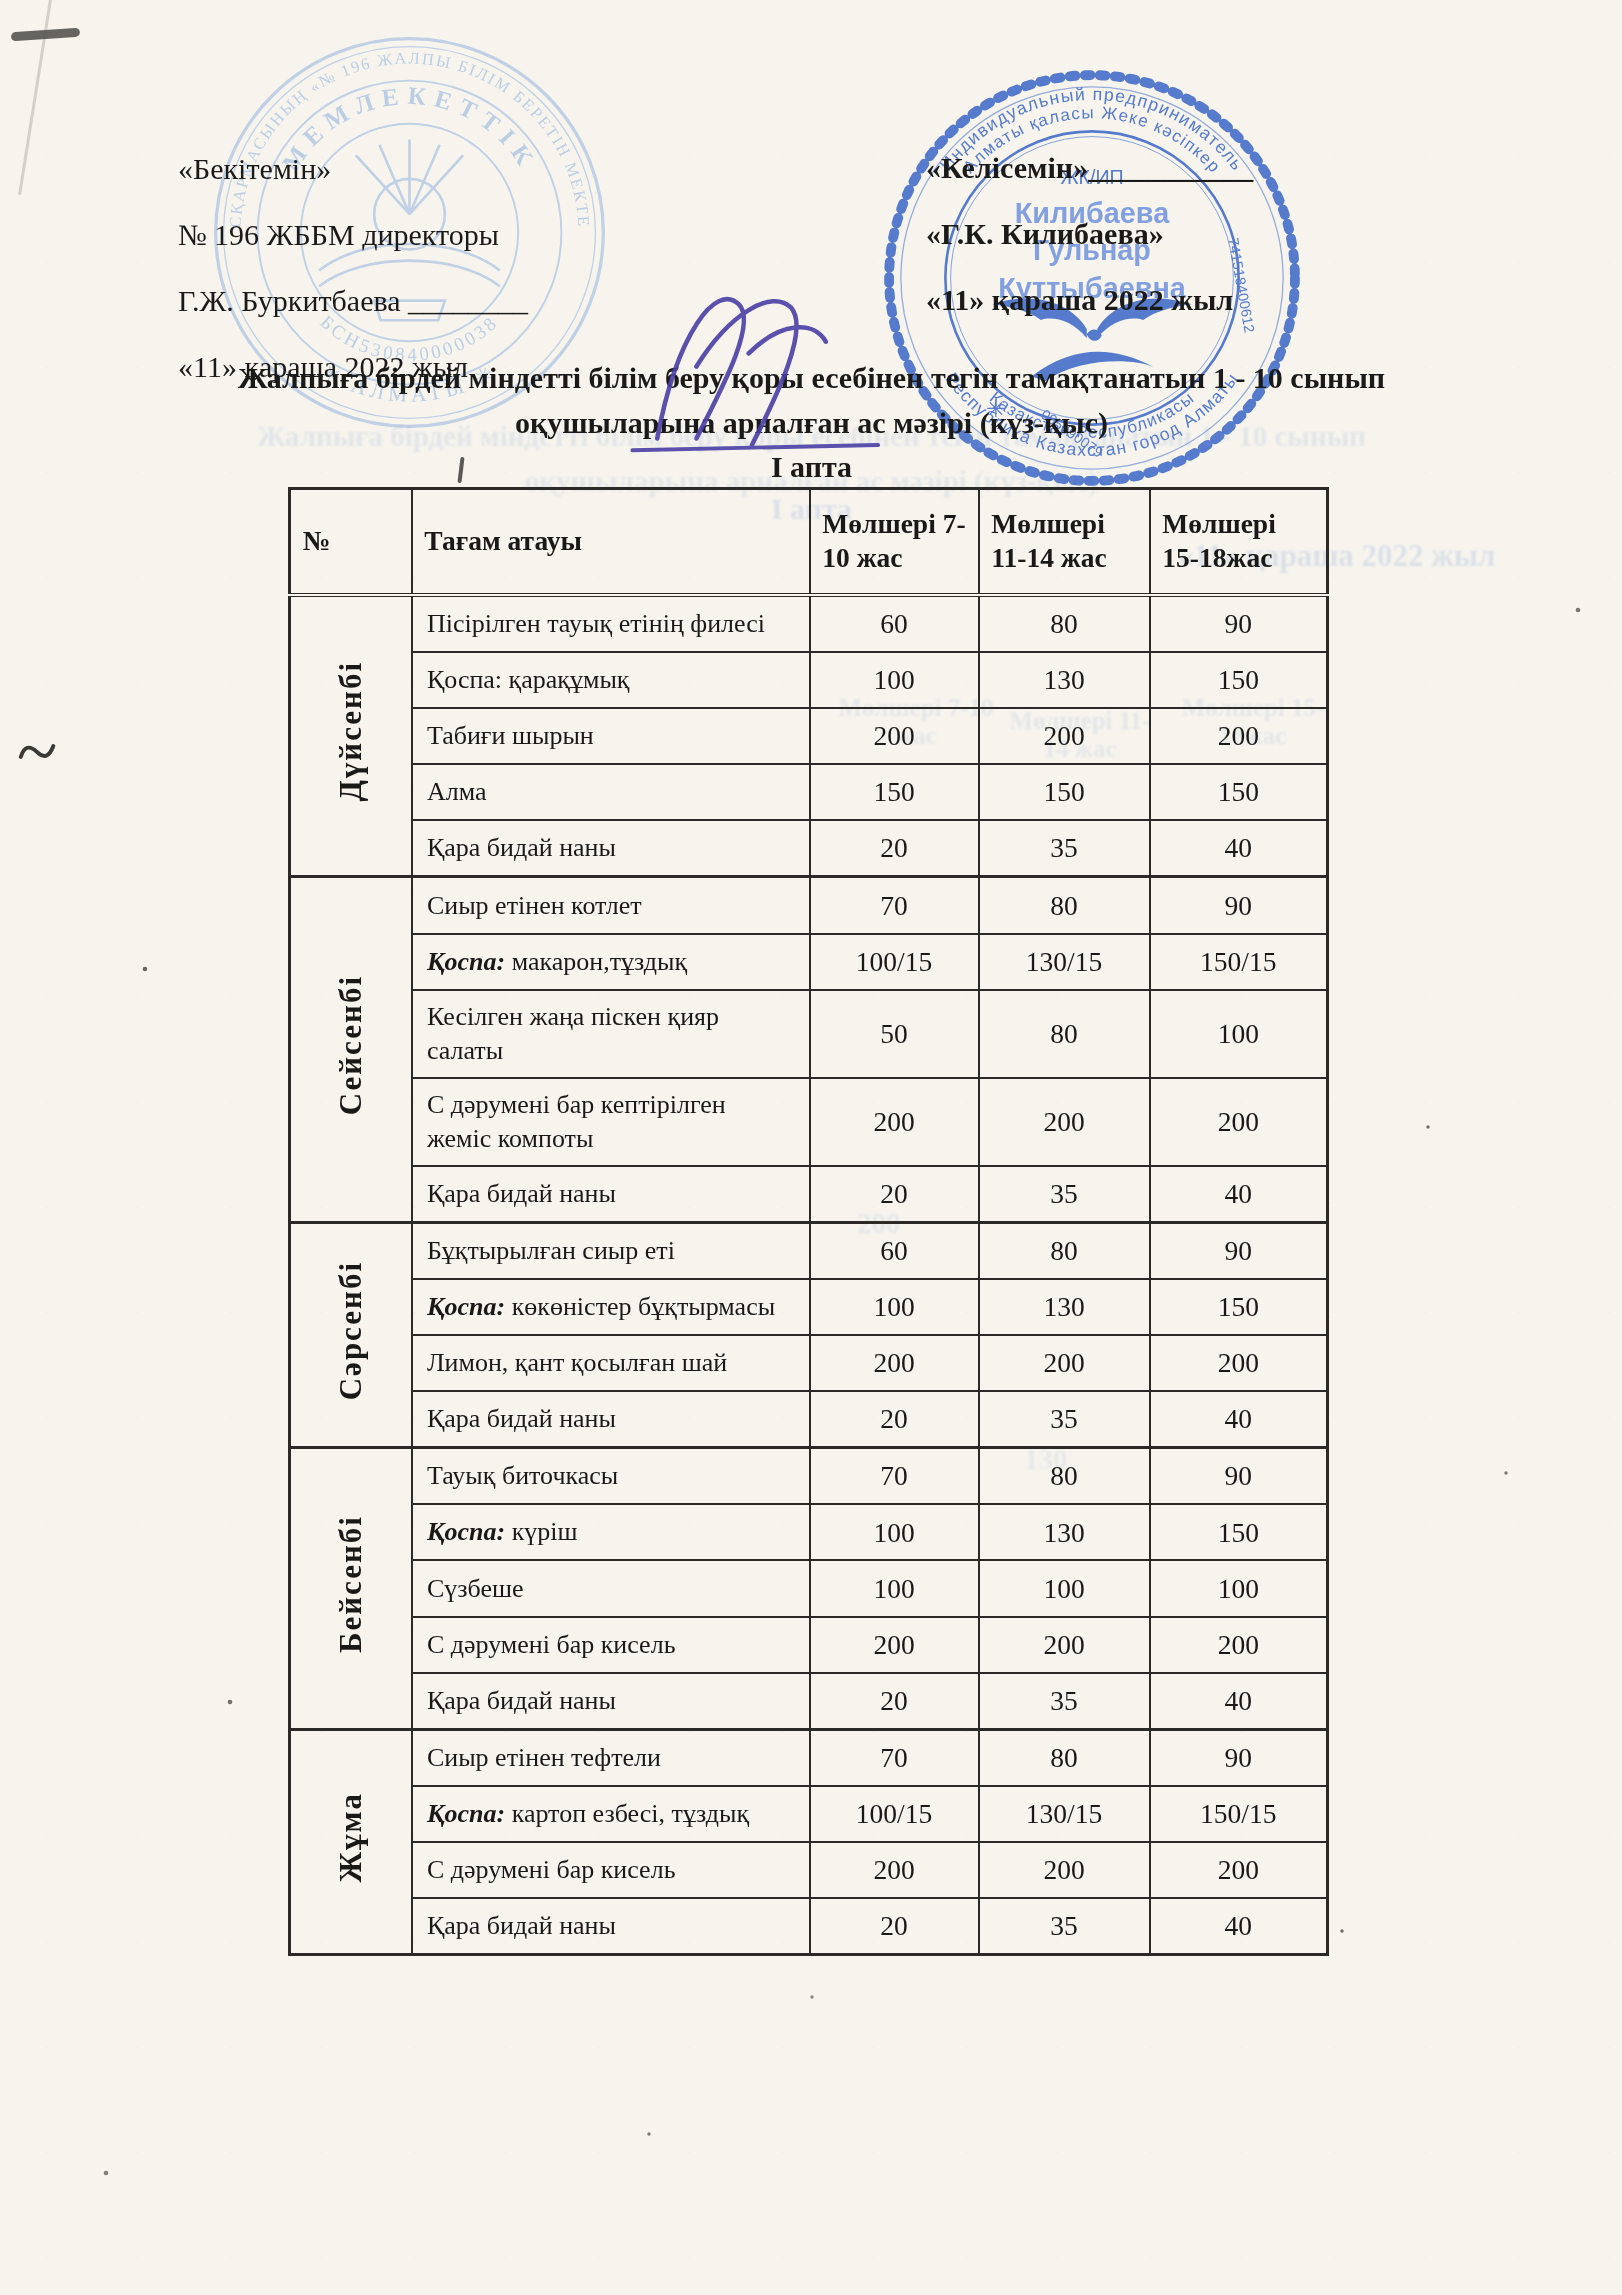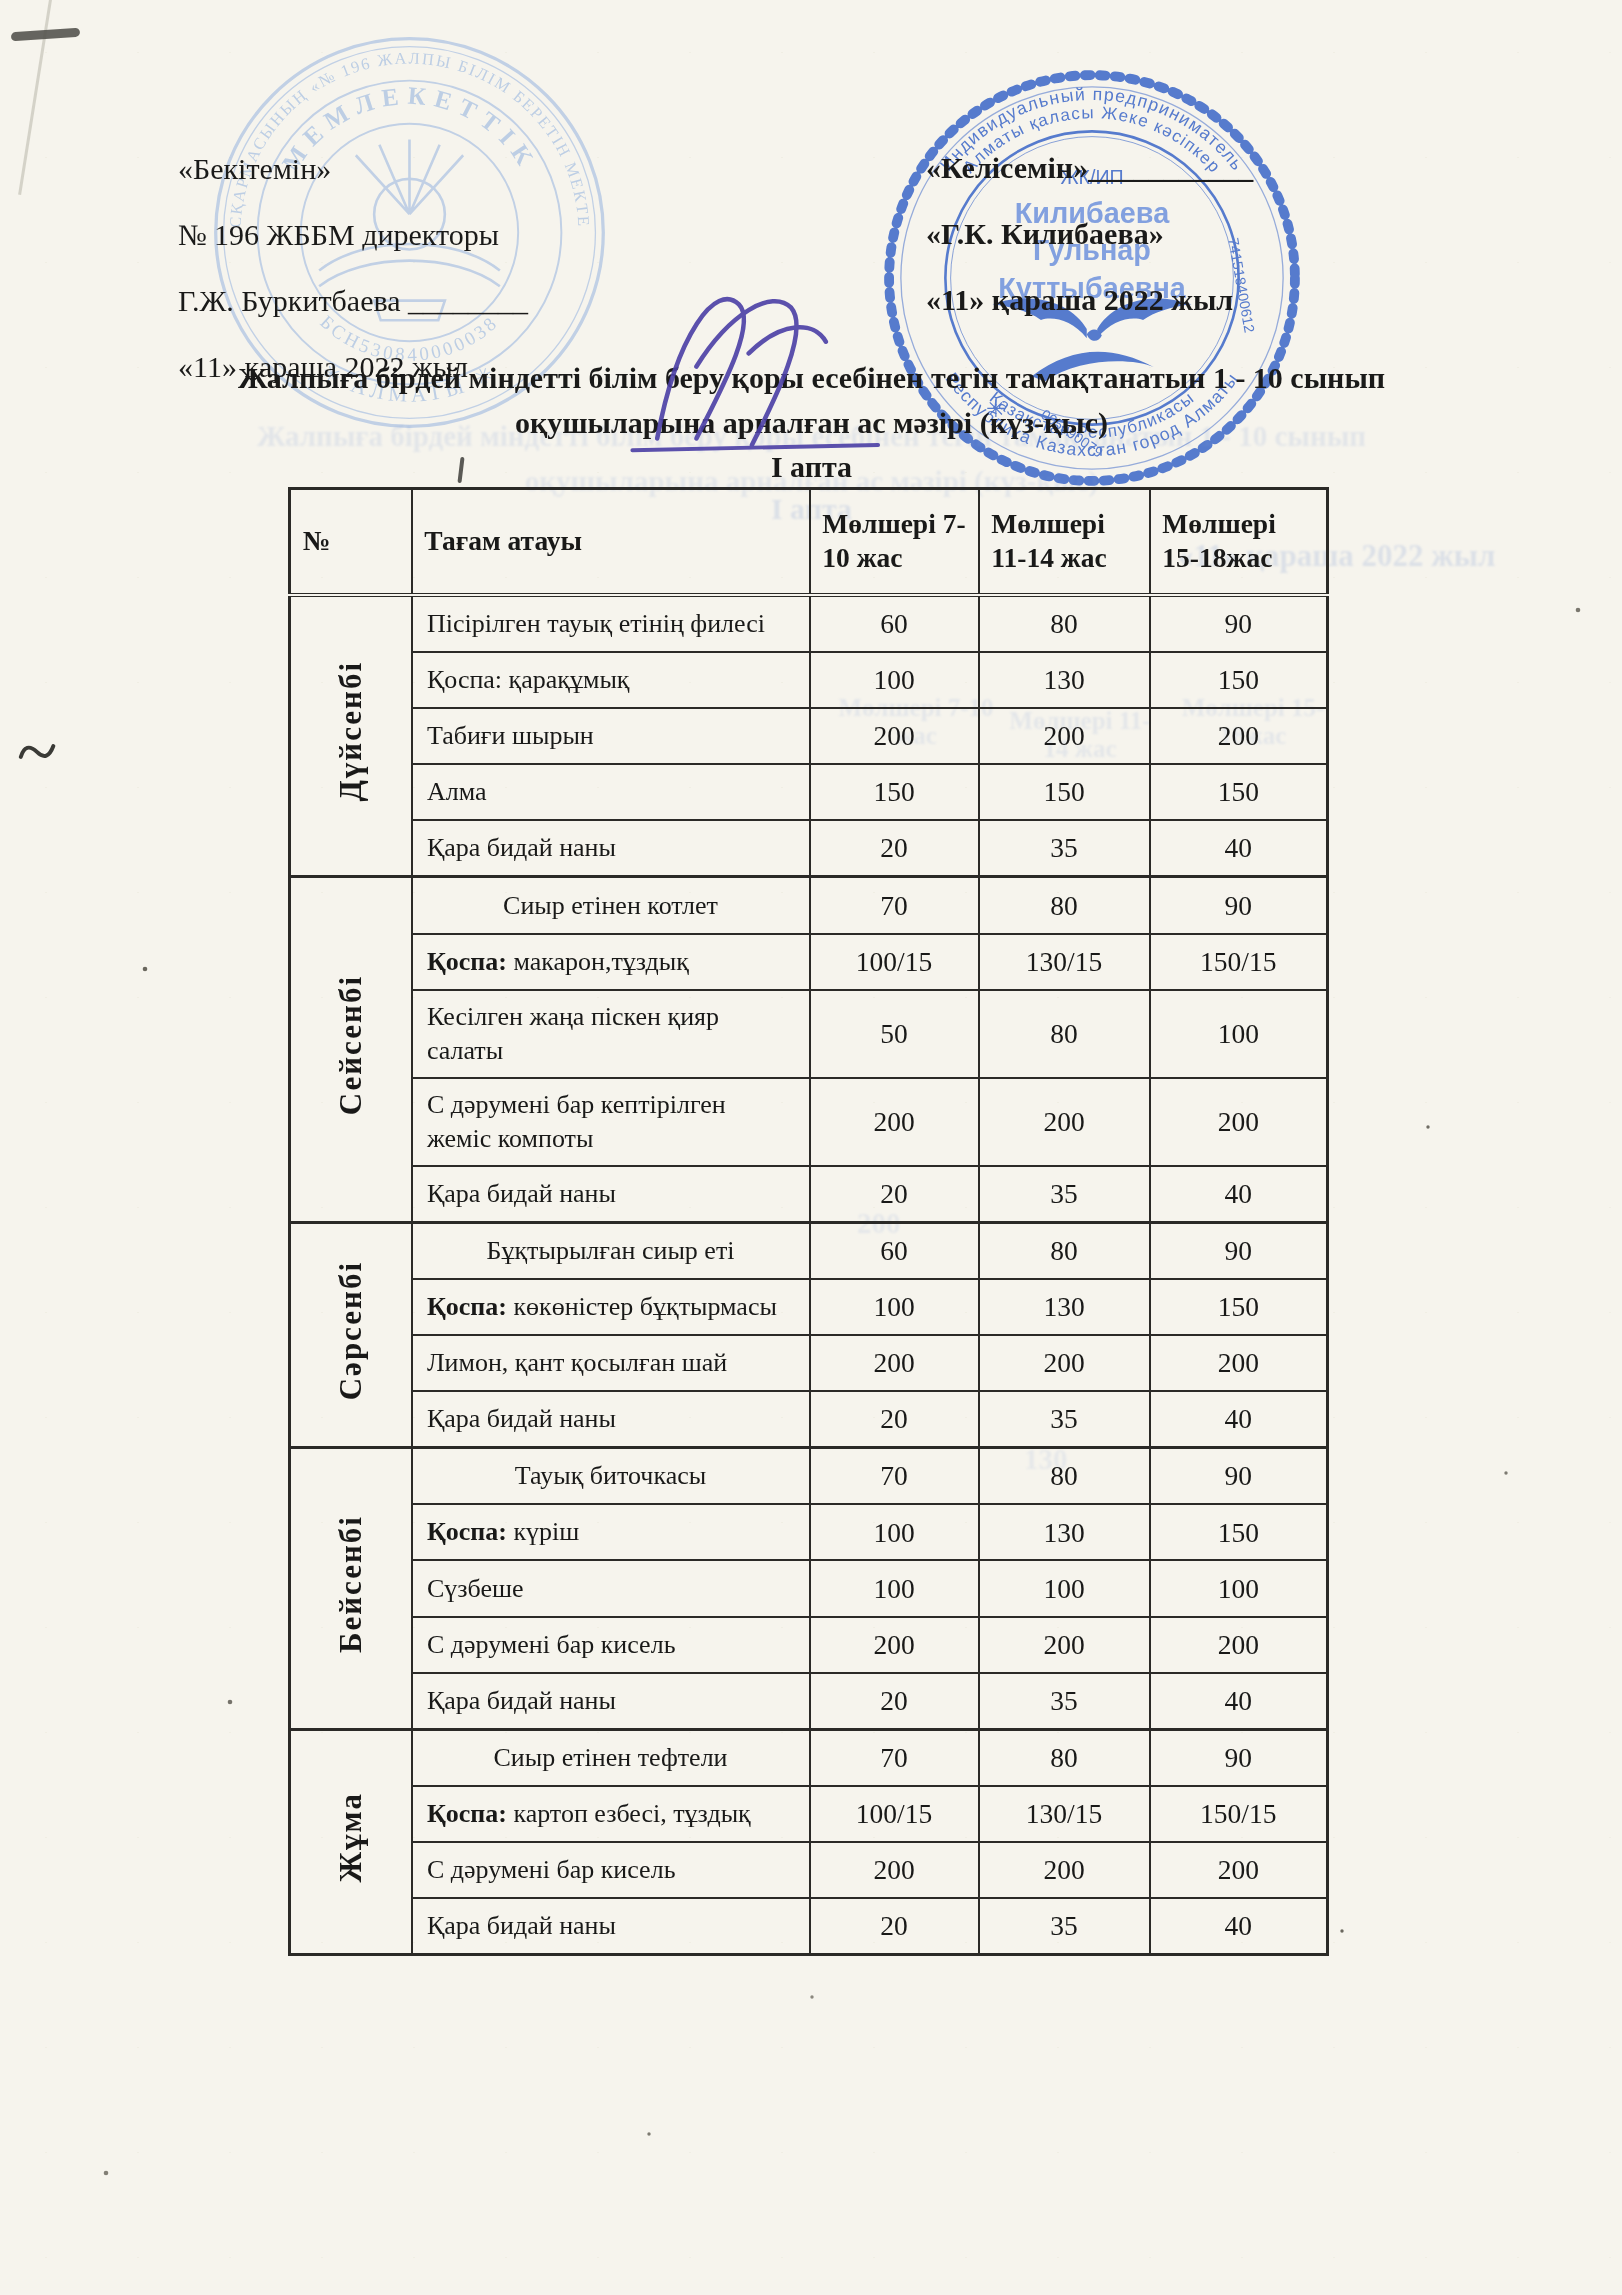--- a/index.html
+++ b/index.html
@@ -60,22 +60,22 @@
   .menu-table thead th{
     border-bottom:4.6px double #2b2a27;
     font-size:27.5px;font-weight:bold;text-align:left;
     padding:17px 11.8px;vertical-align:middle;line-height:1.25;
   }
   .menu-table td{padding:9.2px 14.4px;vertical-align:middle;line-height:1.3;}
   .num-cell{text-align:center;font-size:27.5px;}
   .day-cell{text-align:center;vertical-align:middle;padding:6.5px 2.6px;}
   .day-text{writing-mode:vertical-rl;transform:rotate(180deg);display:inline-block;
     font-weight:bold;font-size:31px;letter-spacing:2px;}
-  .sec-top{border-top:3.9px solid #2b2a27 !important;text-align:center;}
-  .dish-cell b{font-weight:bold;}
+  .sec-top{border-top:3.9px solid #2b2a27 !important;}
+  .dish-cell b{font-weight:bold;font-style:italic;}
 </style>
 </head>
 <body>
 
 <div class="page">
 
   <div class="edge-line"></div>
   <div class="corner-dash"></div>
   <div class="table-tick"></div>
   <div class="specks"></div>

